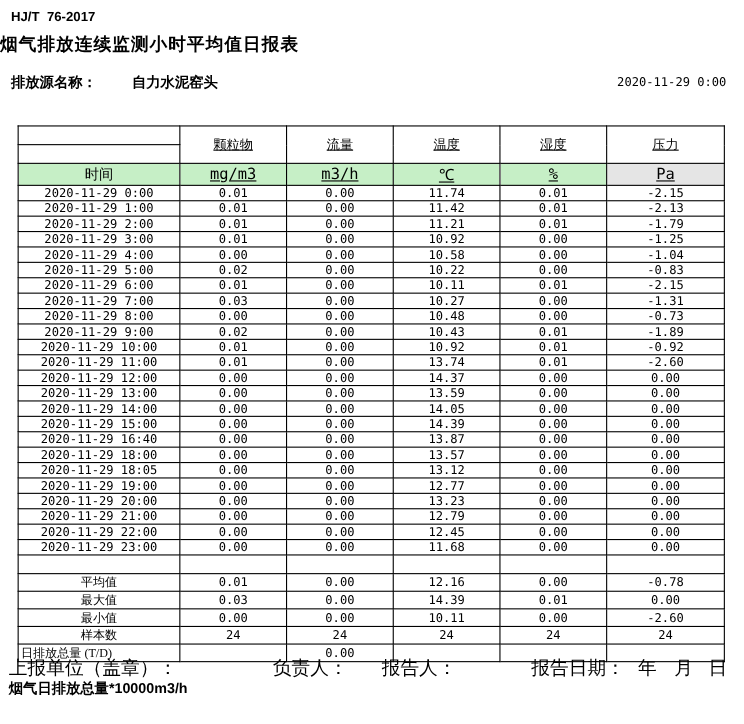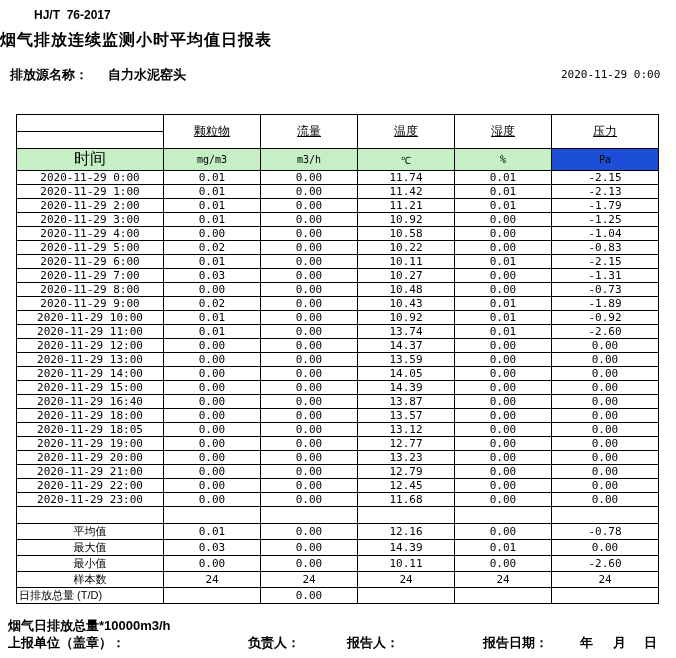--- a/index.html
+++ b/index.html
@@ -2,47 +2,47 @@
 <html><head>
 <meta charset="utf-8">
 <style>
   html,body{margin:0;padding:0;}
   body{
     width:676px;height:658px;position:relative;background:#ffffff;color:#000;
     font-family:"Liberation Sans", sans-serif;overflow:hidden;
   }
   .mono{font-family:"DejaVu Sans Mono", monospace;}
 
-  .hjt-code{position:absolute;left:10px;top:8px;font-size:12px;font-weight:bold;white-space:pre;margin-left:24px;}
+  .hjt-code{position:absolute;left:10px;top:8px;font-size:12px;font-weight:bold;white-space:pre;}
   .report-title{position:absolute;left:0;top:30px;width:100%;text-align:left;font-size:16px;font-weight:bold;letter-spacing:1px;}
   .source-line{position:absolute;left:10px;top:66px;font-size:13px;font-weight:bold;}
-  .source-name{margin-left:20px;}
+  .source-name{margin-left:32px;}
   .report-datetime{position:absolute;left:561px;top:68px;font-size:11px;font-weight:normal;}
 
   table.report-table{
     position:absolute;left:16px;top:114px;width:642px;
     border-collapse:collapse;table-layout:fixed;
   }
   .report-table td,.report-table th{
     border:1px solid #000;padding:0;text-align:center;vertical-align:middle;
     overflow:hidden;white-space:nowrap;
   }
   .corner-row td{height:16px;}
   th.param-header{font-size:12px;font-weight:normal;text-decoration:underline;}
   .green-row td{height:15px;}
-  .green-row .time-header{font-size:16px;}
-  .green-row .unit-cell{font-size:10px;}
+  .green-row .time-header{font-size:13px;}
+  .green-row .unit-cell{font-size:14px;text-decoration:underline;}
   tr.data-row td{height:13px;font-size:11px;line-height:13px;}
   tr.spacer-row td{height:16px;}
   tr.summary-row td{height:14px;font-size:11px;}
-  td.sum-label{font-size:12px;font-family:Liberation Sans, sans-serif;}
+  td.sum-label{font-size:12px;font-family:Liberation Serif, serif;}
   td.sum-label.left{text-align:left;padding-left:2px;}
 
   .footer-note{position:absolute;left:8px;top:617px;font-size:13px;font-weight:700;}
-  .sig-line span{position:absolute;top:634px;font-size:13px;font-weight:700;white-space:nowrap;}
+  .sig-line span{position:absolute;top:596px;font-size:17px;font-weight:400;white-space:nowrap;}
   .sig-unit{left:8px;}
   .sig-resp{left:222px;margin-left:26px;}
   .sig-reporter{left:347px;}
   .sig-date{left:483px;}
   .sig-year{left:580px;}
   .sig-month{left:613px;}
   .sig-day{left:644px;}
 </style>
 </head>
 <body>
@@ -78,21 +78,21 @@
       </tr>
       <tr class="corner-row">
         <td></td>
       </tr>
       <tr class="green-row">
         <td class="time-header" style="background: rgb(198, 239, 198);">时间</td>
         <td class="unit-cell mono" style="background: rgb(198, 239, 198);">mg/m3</td>
         <td class="unit-cell mono" style="background: rgb(198, 239, 198); text-align: center;">m3/h</td>
         <td class="unit-cell mono" style="background: rgb(198, 239, 198);">℃</td>
         <td class="unit-cell mono" style="background: rgb(198, 239, 198);">%</td>
-        <td class="unit-cell mono" style="background: #1d4ed8;">Pa</td>
+        <td class="unit-cell mono" style="background: #e5e5e5;">Pa</td>
       </tr>
     </thead>
     <tbody id="data-body">
         <tr class="data-row">
           <td class="time-cell mono">2020-11-29 0:00</td>
           <td class="value-cell mono">0.01</td>
           <td class="value-cell mono">0.00</td>
           <td class="value-cell mono">11.74</td>
           <td class="value-cell mono">0.01</td>
           <td class="value-cell mono">-2.15</td>

